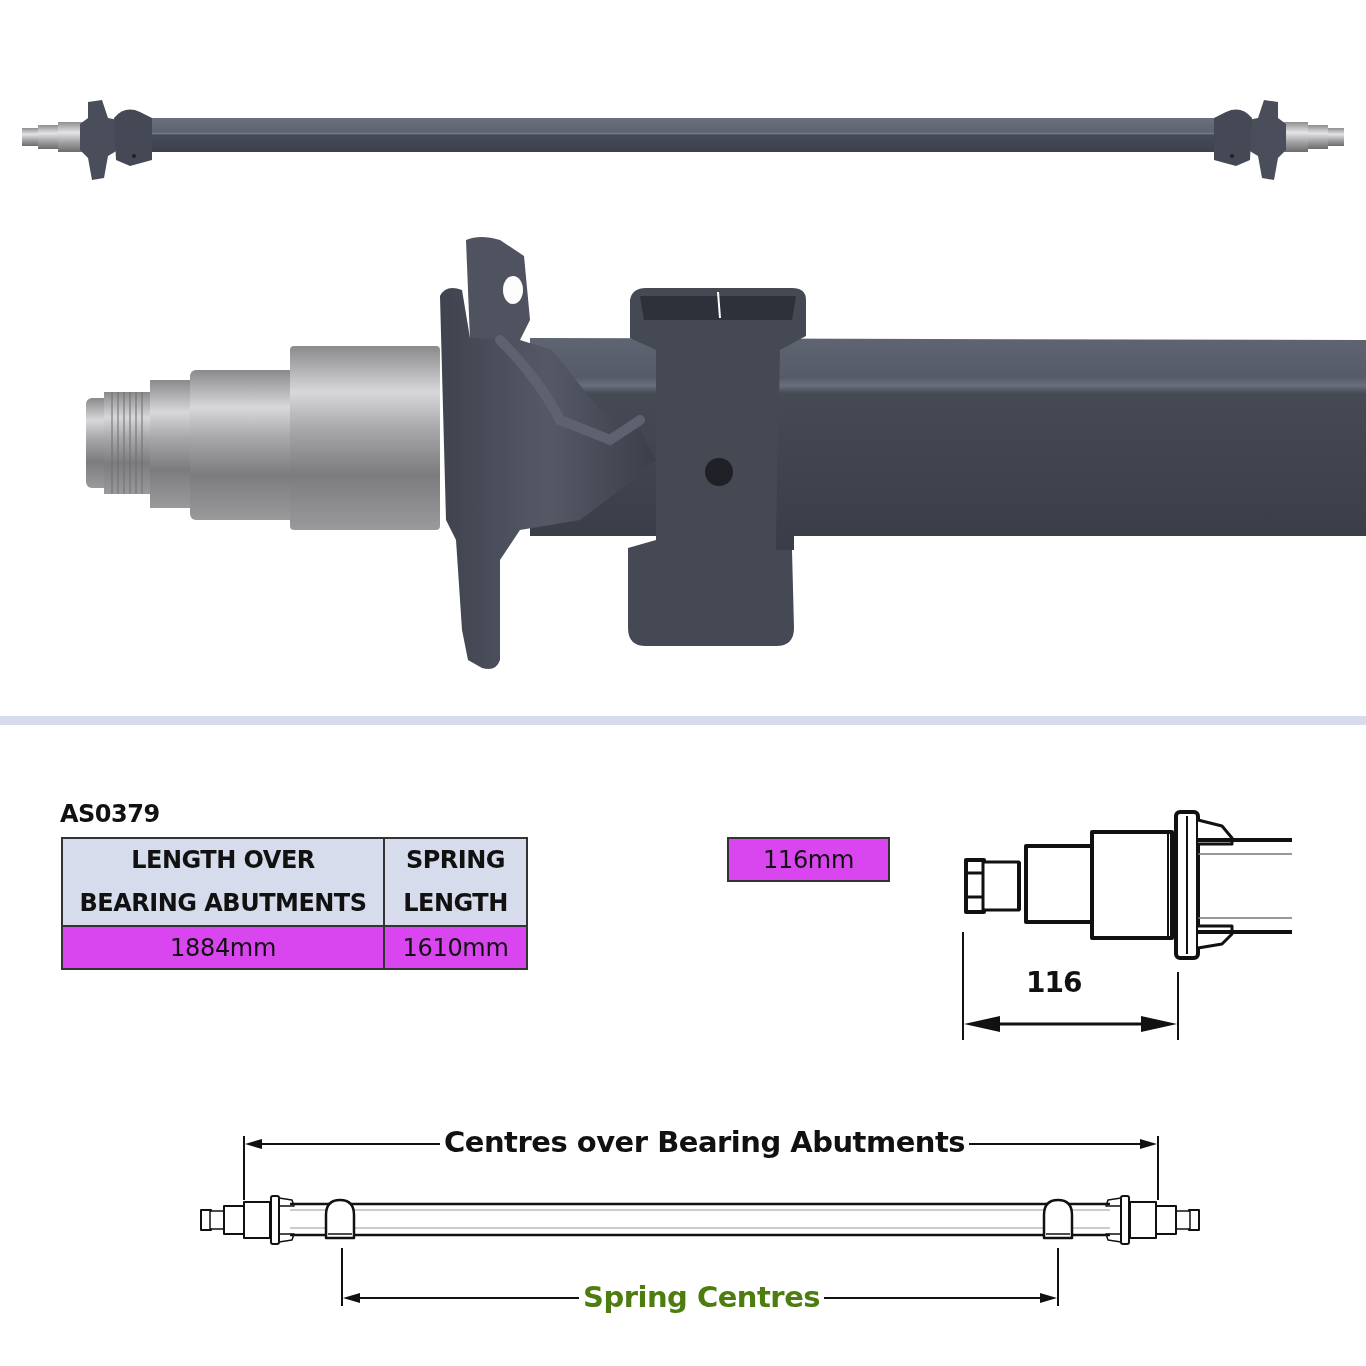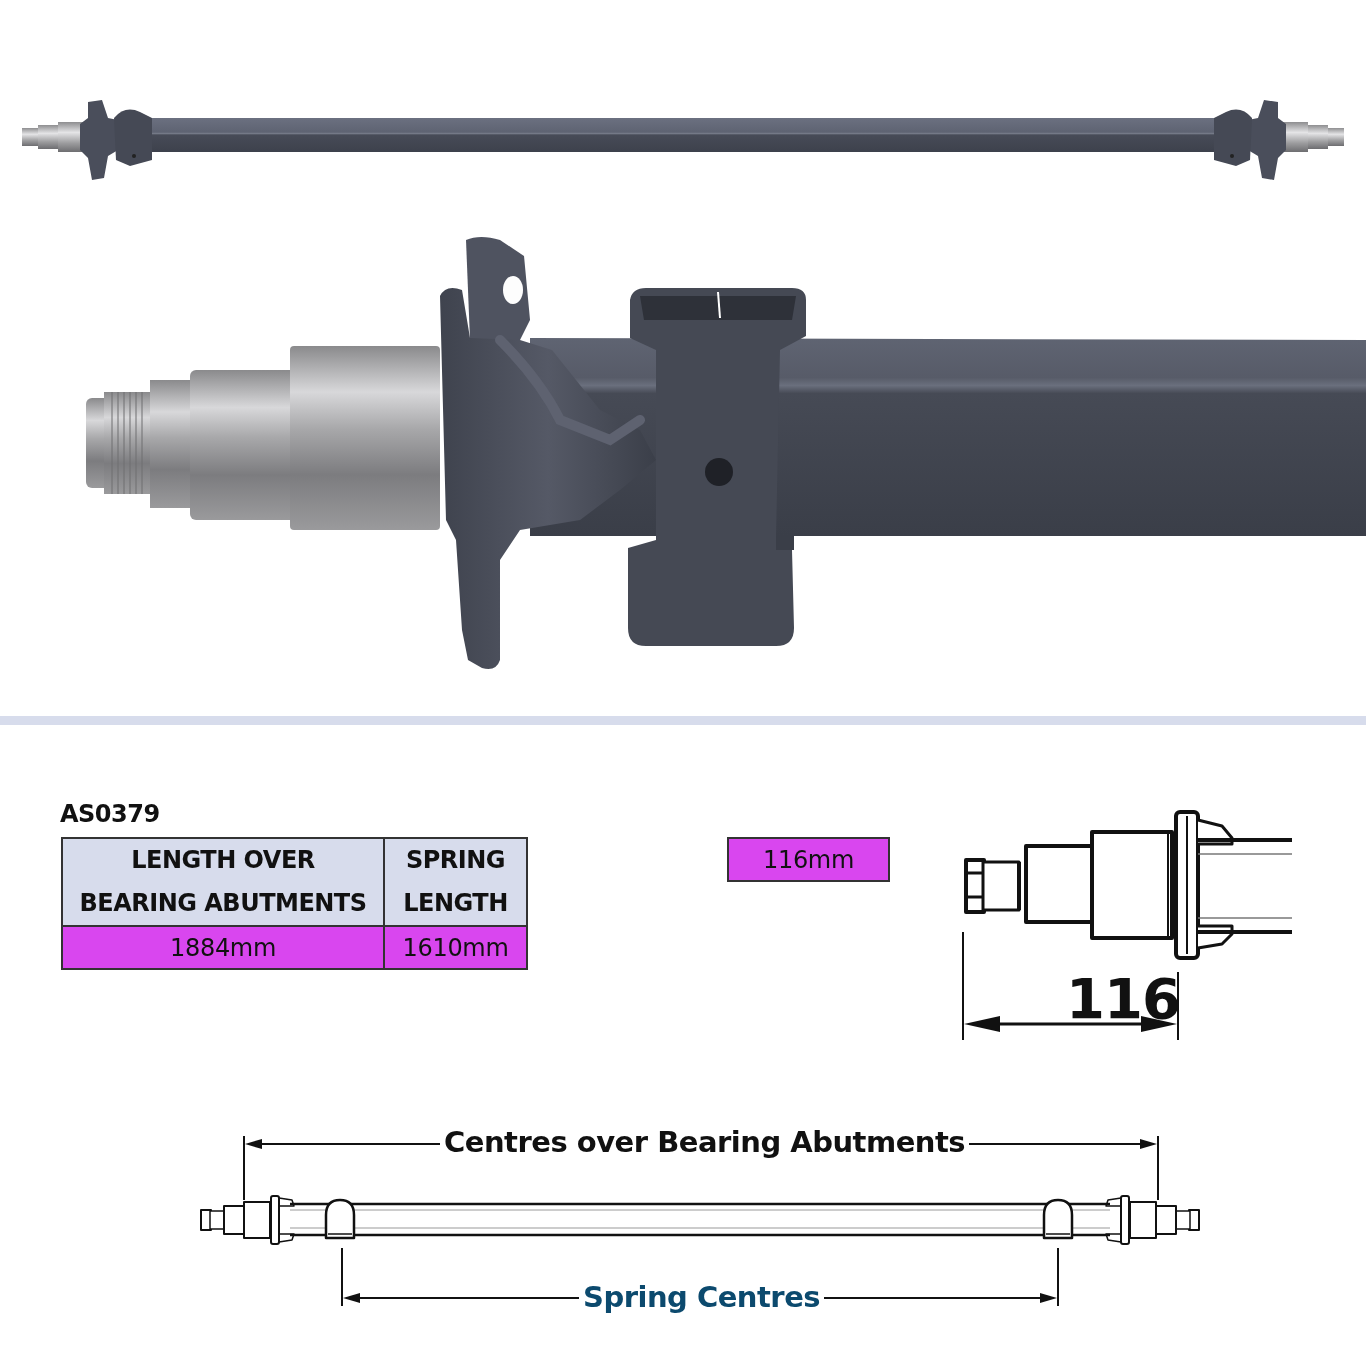--- a/index.html
+++ b/index.html
@@ -15,24 +15,24 @@
   table.spec { border-collapse:collapse; font-family:"DejaVu Sans", sans-serif; color:#111; }
   table.spec th, table.spec td { border:2px solid #333; text-align:center; padding:0; }
   table.spec th { background:#d7dcec; font-weight:bold; font-size:24px; line-height:43px; letter-spacing:-0.5px; }
   table.spec td { background:#d946ef; font-size:24px; height:41px; letter-spacing:-0.3px; }
   .spec-table { left:61px; top:837px; }
   .spec-table th.c1, .spec-table td.c1 { width:320px;margin-top:40px; }
   .spec-table th.c2, .spec-table td.c2 { width:141px;margin-left:48px; }
   .stub-table { left:727px; top:837px; }
   .stub-table th, .stub-table td { width:159px; }
 
-  .dim-116 { left:1026px; top:966px; font-family:"DejaVu Sans", sans-serif; font-weight:bold; font-size:56px; color:#111; letter-spacing:-1px;margin-left:40px; }
+  .dim-116 { left:1026px; top:966px; font-family:"DejaVu Sans", sans-serif; font-weight:bold; font-size:28px; color:#111; letter-spacing:-1px; }
 
   .lbl-lob { left:440px; top:1125px; font-family:"DejaVu Sans", sans-serif; font-weight:bold; font-size:29px; color:#111; letter-spacing:-0.5px; background:#fff; padding:0 4px; }
-  .lbl-sc { left:579px; top:1280px; font-family:"DejaVu Sans", sans-serif; font-weight:bold; font-size:29px; color:#0c4a6e; letter-spacing:-0.5px; background:#fff; padding:0 4px; }
+  .lbl-sc { left:579px; top:1280px; font-family:"DejaVu Sans", sans-serif; font-weight:bold; font-size:29px; color:#4d7c0f; letter-spacing:-0.5px; background:#fff; padding:0 4px; }
 </style>
 </head>
 <body>
 
 <div class="abs" style="left:0;top:90px;">
   <svg width="1366" height="110" viewBox="0 90 1366 110">
     <defs>
       <linearGradient id="beamGrad" x1="0" y1="0" x2="0" y2="1">
         <stop offset="0" stop-color="#6b7080"></stop>
         <stop offset="0.42" stop-color="#5e6372"></stop>

